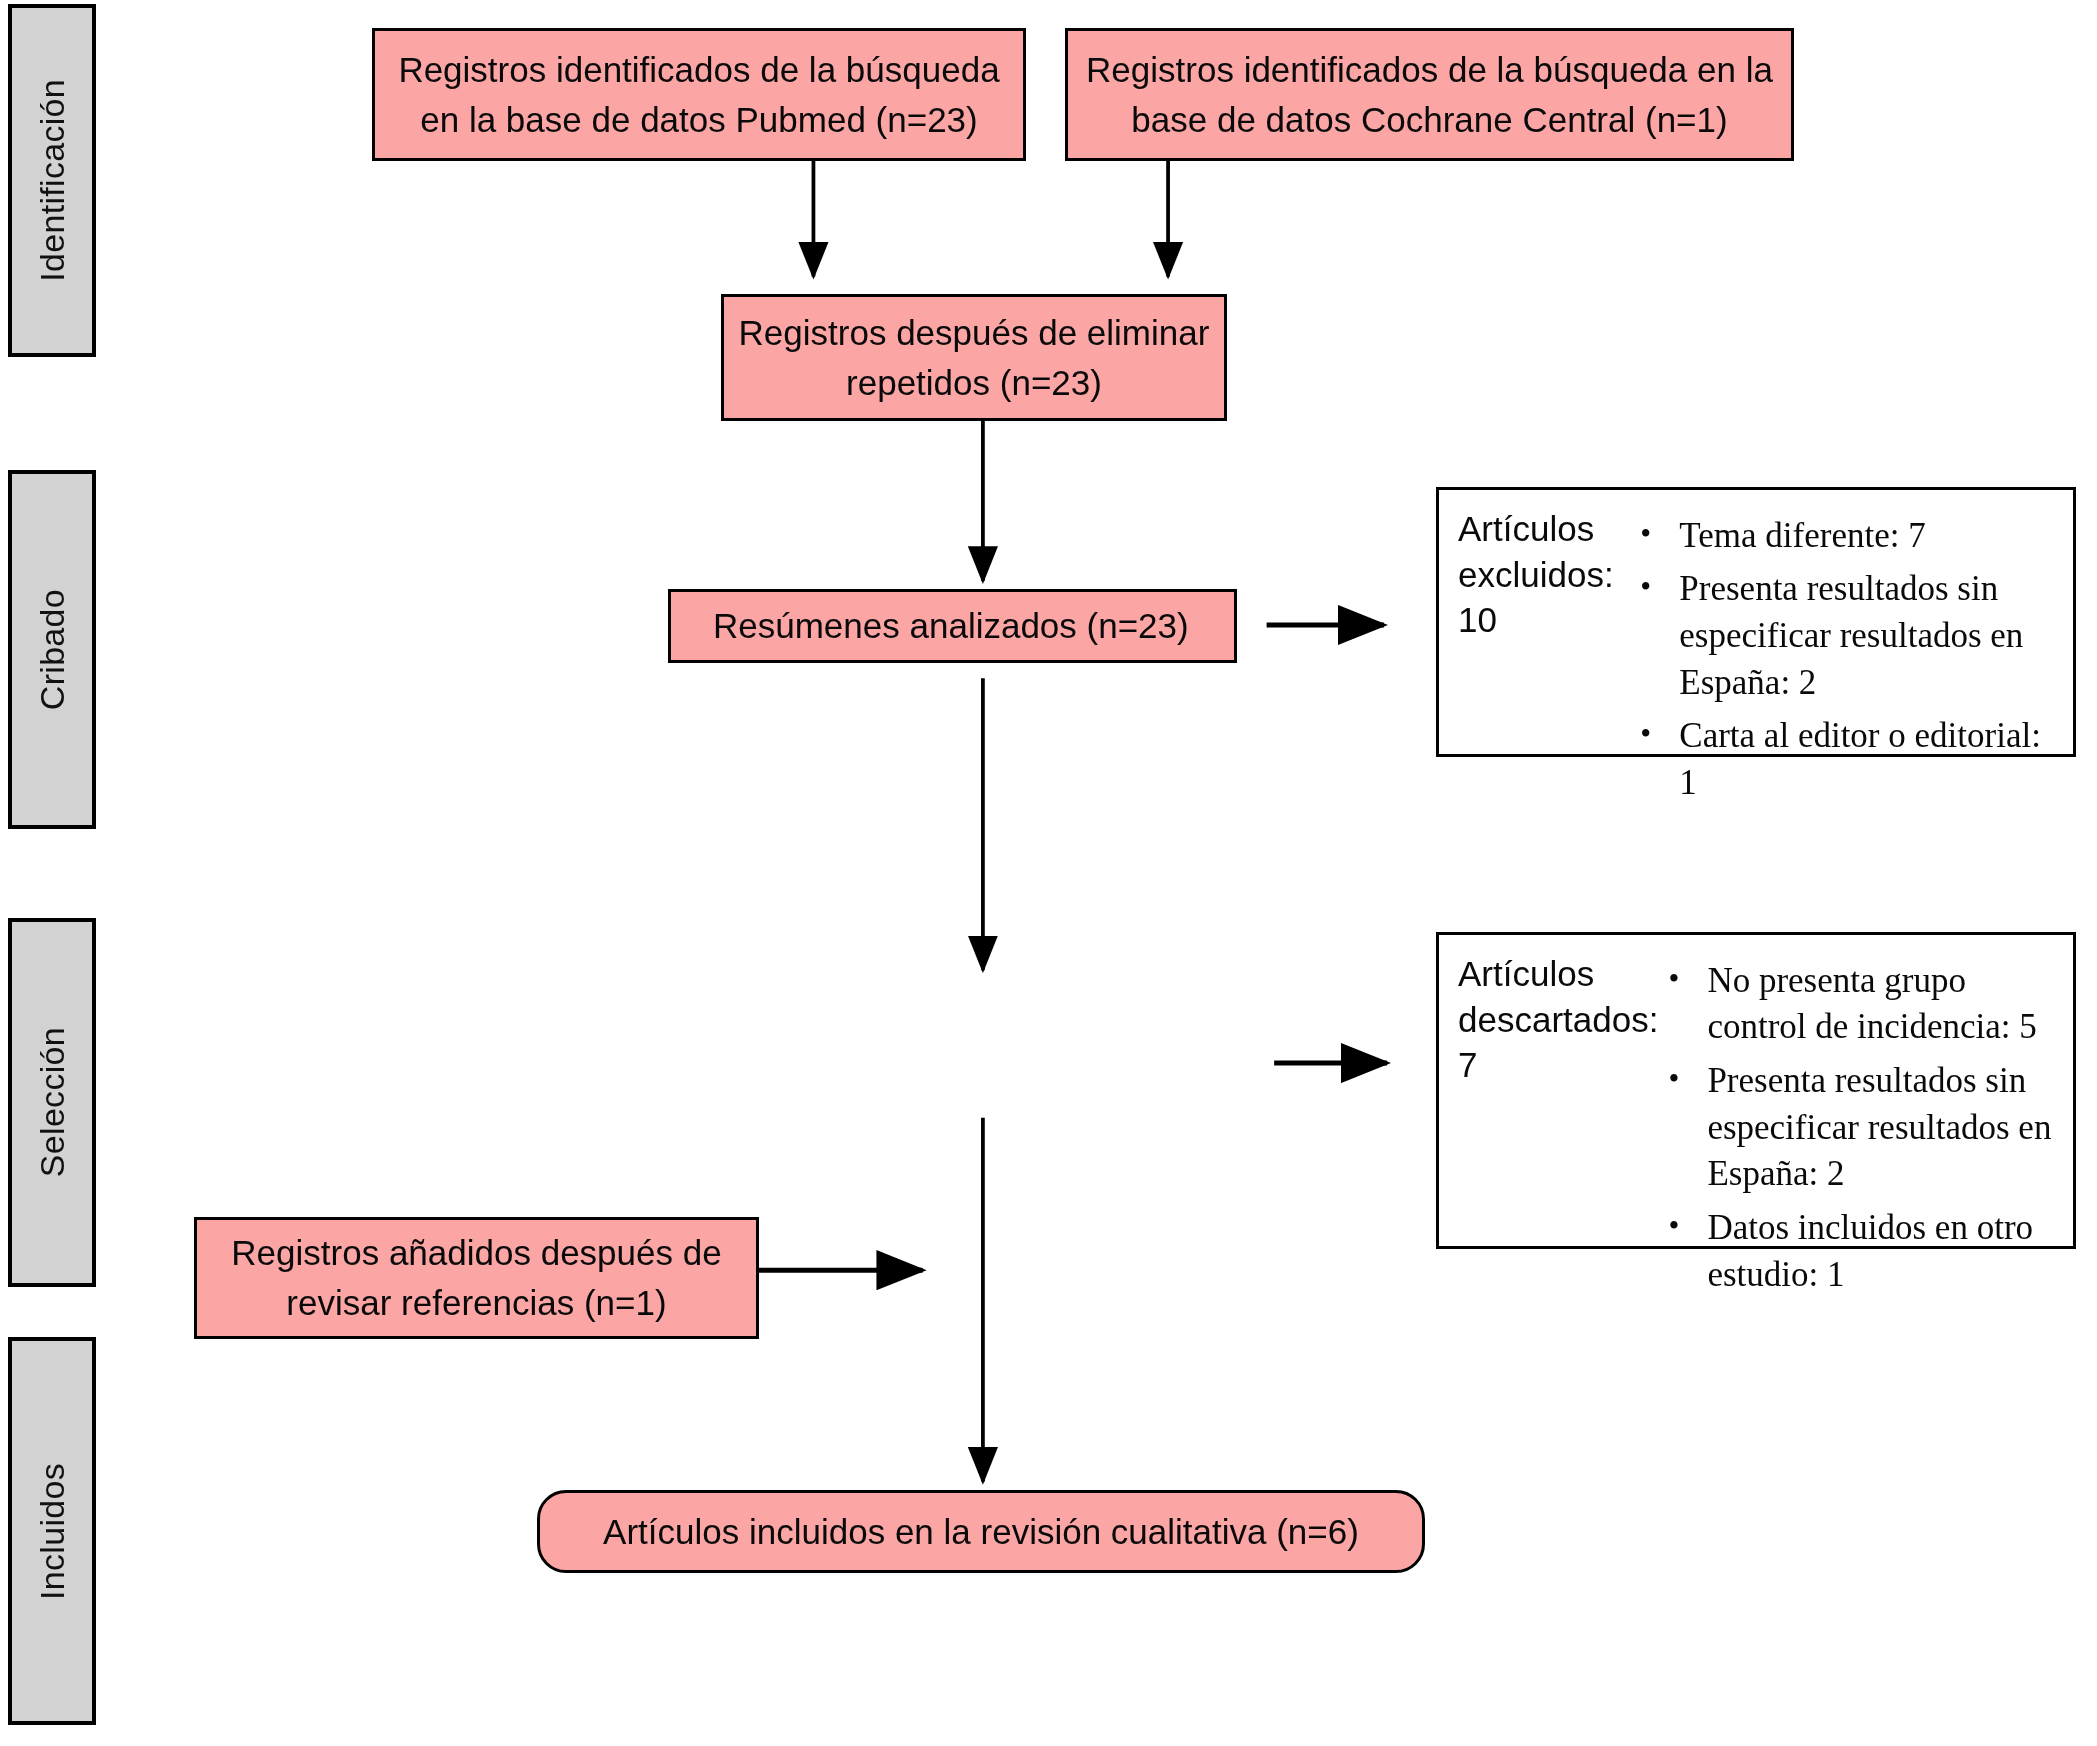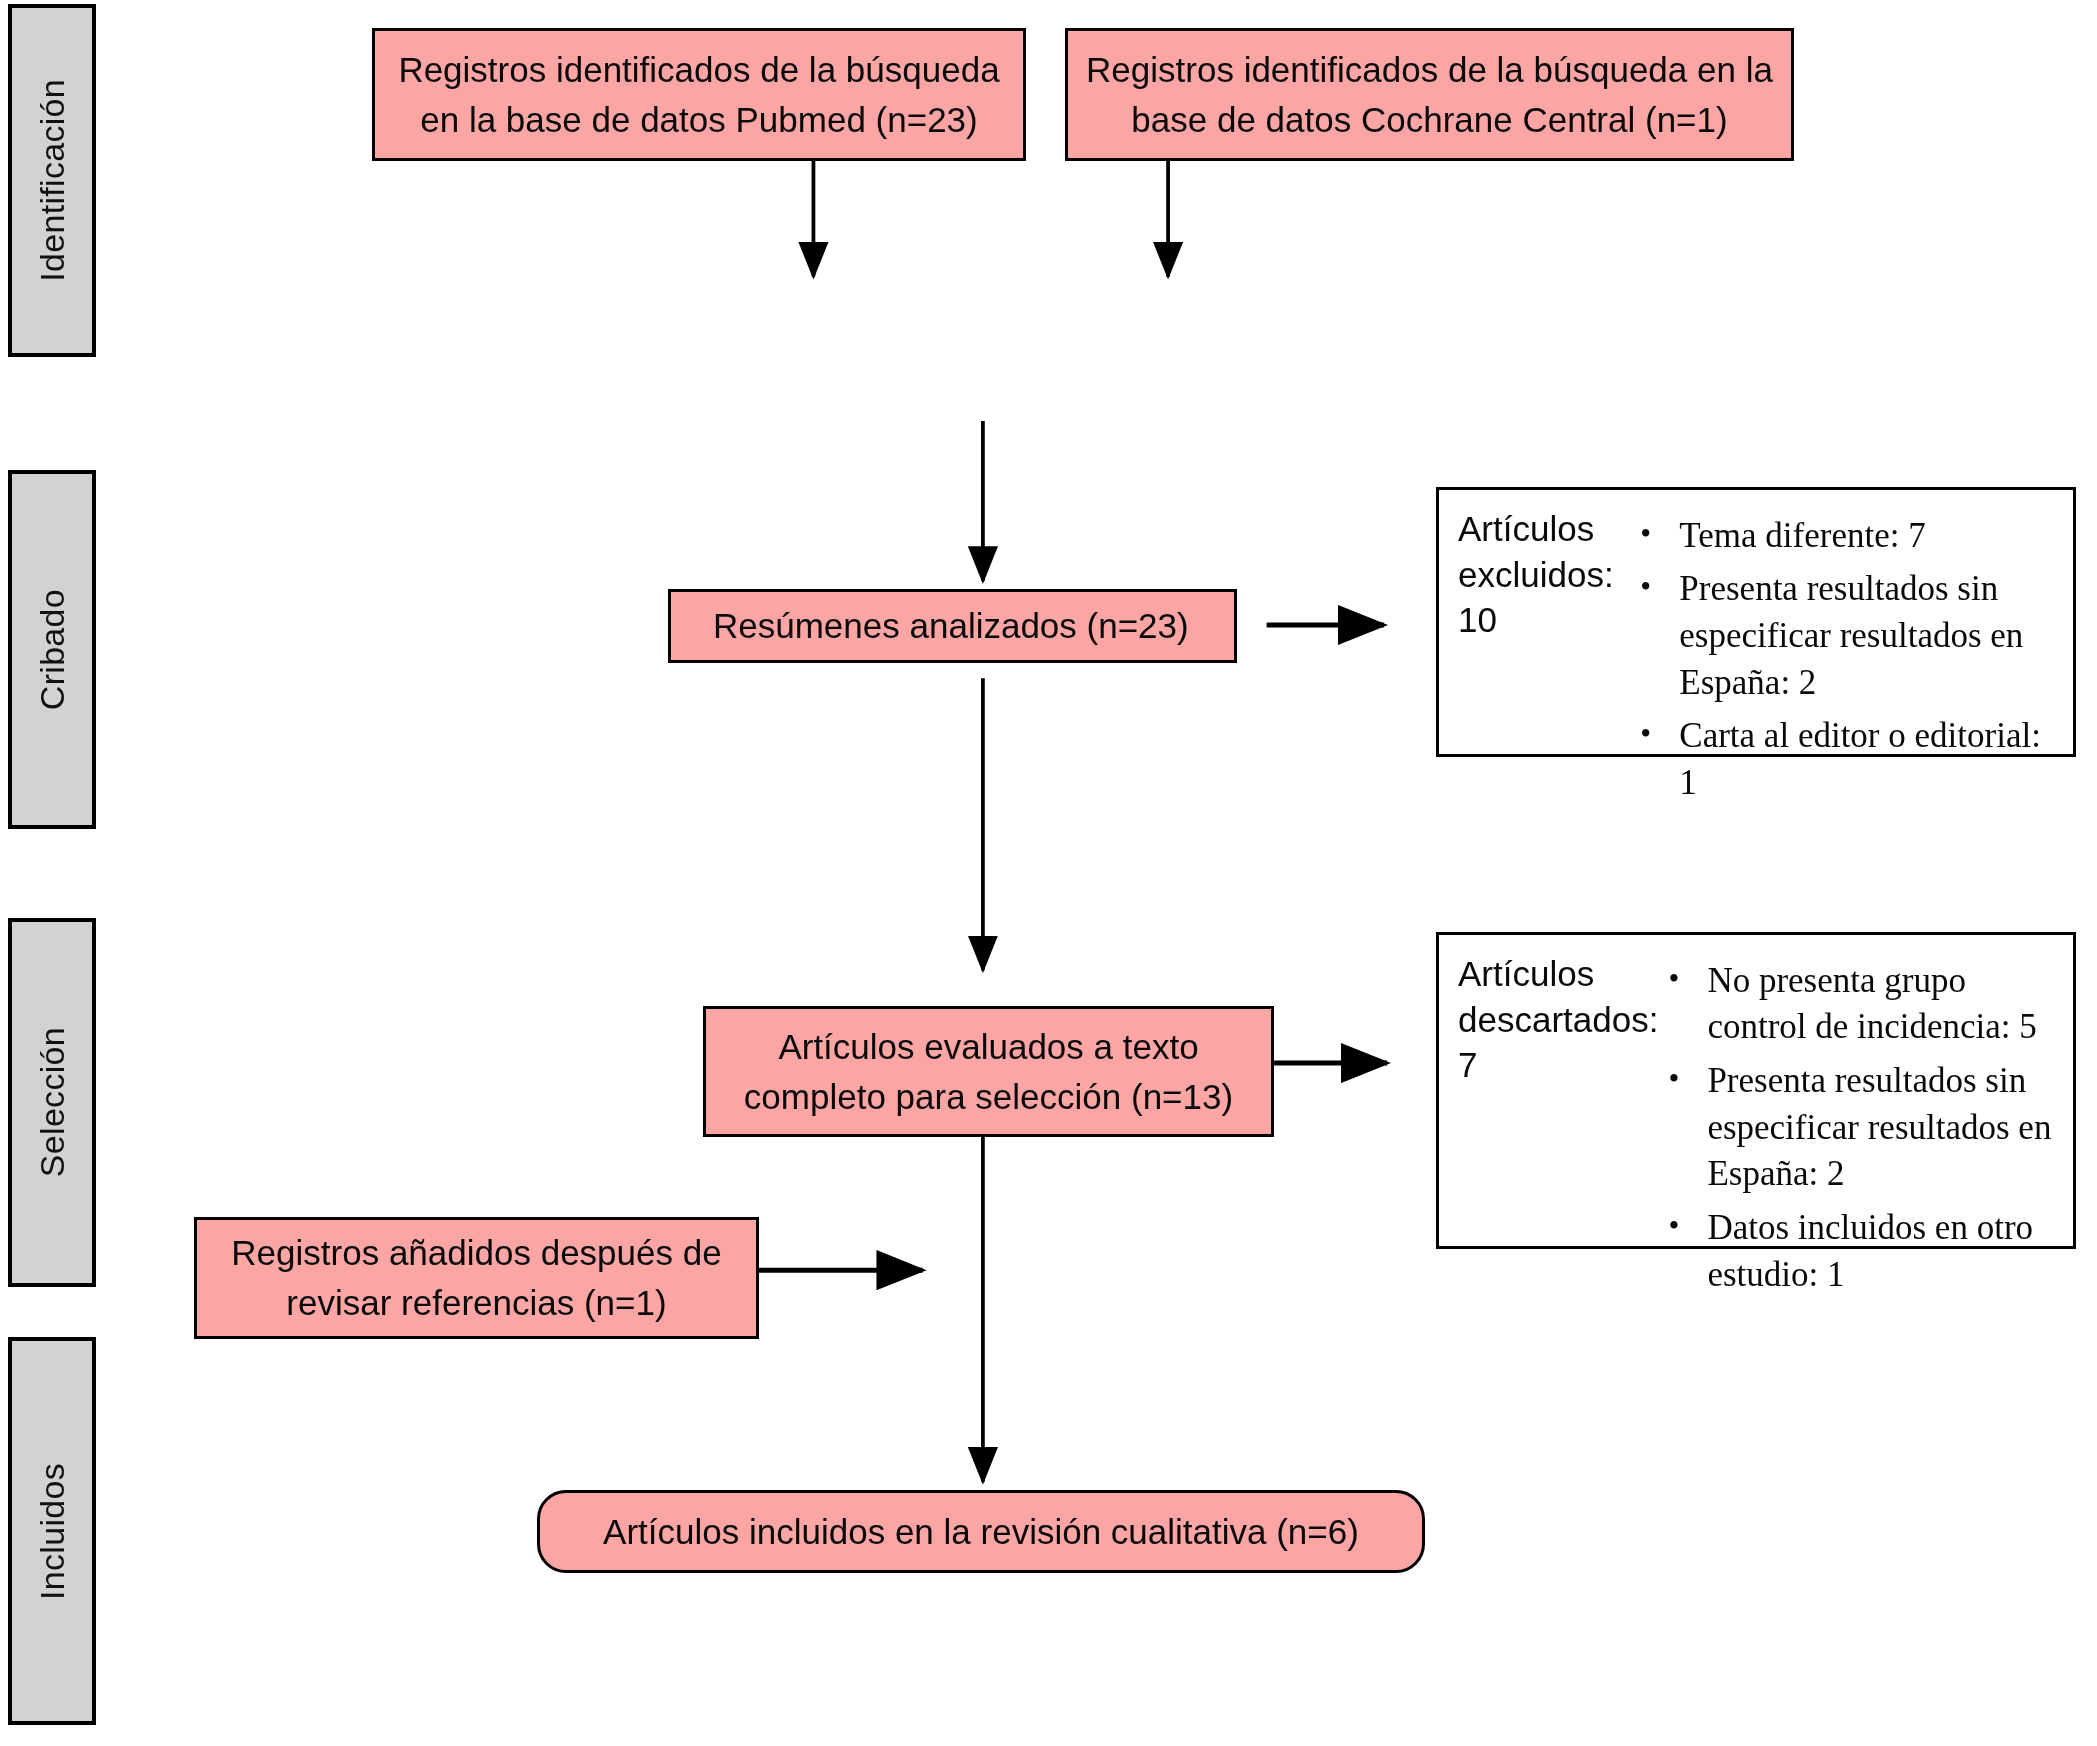--- a/index.html
+++ b/index.html
@@ -149,37 +149,37 @@
   </div>
 
   <div class="flow-box" style="left:372px; top:28px; width:654px; height:133px;">
     <span class="box-text">Registros identificados de la búsqueda en la base de datos Pubmed (n=23)</span>
   </div>
 
   <div class="flow-box" style="left:1065px; top:28px; width:729px; height:133px;">
     <span class="box-text">Registros identificados de la búsqueda en la base de datos Cochrane Central (n=1)</span>
   </div>
 
+  <div class="flow-box" style="left:721px; top:294px; width:506px; height:127px;">
+    <span class="box-text">Registros después de eliminar repetidos (n=23)</span>
+  </div>
 
   <div class="flow-box" style="left:668px; top:589px; width:569px; height:74px;padding-left:8px;">
     <span class="box-text">Resúmenes analizados (n=23)</span>
   </div>
 
   <div class="excl-box" style="left:1436px; top:487px; width:640px; height:270px;">
     <div class="excl-title">Artículos excluidos: 10</div>
     <ul class="excl-list">
       <li>Tema diferente: 7</li>
       <li>Presenta resultados sin especificar resultados en España: 2</li>
       <li>Carta al editor o editorial: 1</li>
     </ul>
   </div>
 
-  <div class="flow-box" style="left:703px; top:1006px; width:571px; height:131px;">
-    <span class="box-text">Artículos evaluados a texto completo para selección (n=13)</span>
-  </div>
 
   <div class="excl-box" style="left:1436px; top:932px; width:640px; height:317px;">
     <div class="excl-title">Artículos descartados: 7</div>
     <ul class="excl-list">
       <li>No presenta grupo control de incidencia: 5</li>
       <li>Presenta resultados sin especificar resultados en España: 2</li>
       <li>Datos incluidos en otro estudio: 1</li>
     </ul>
   </div>
 

